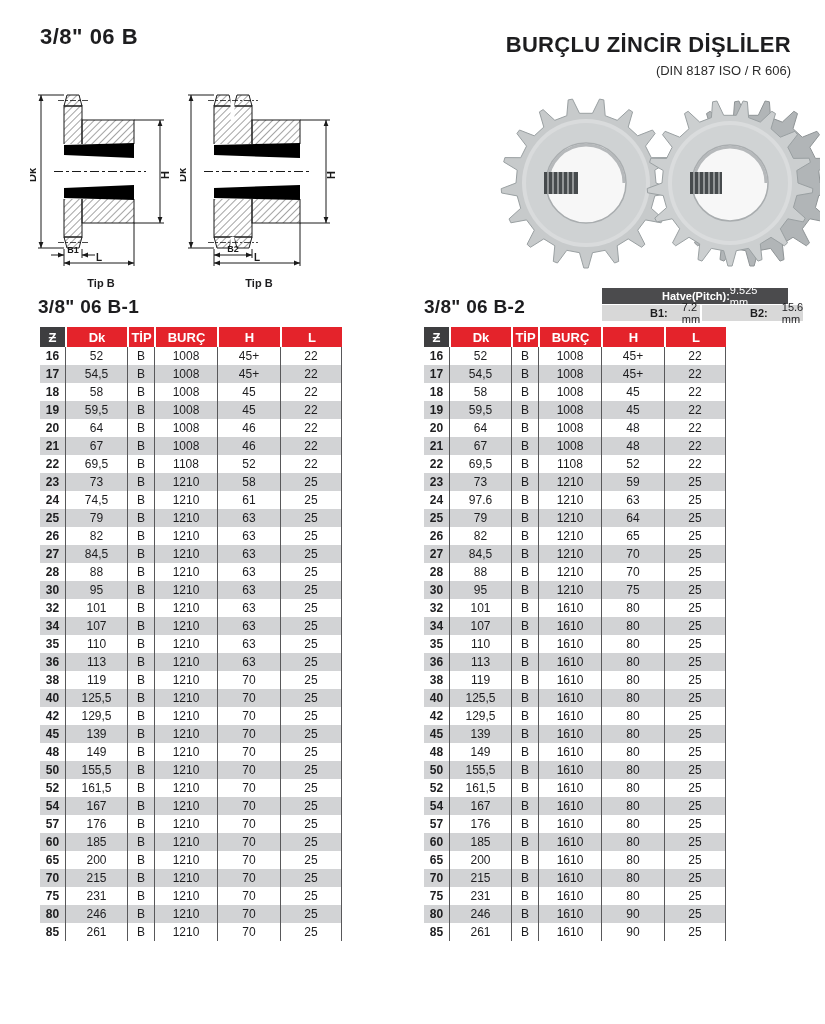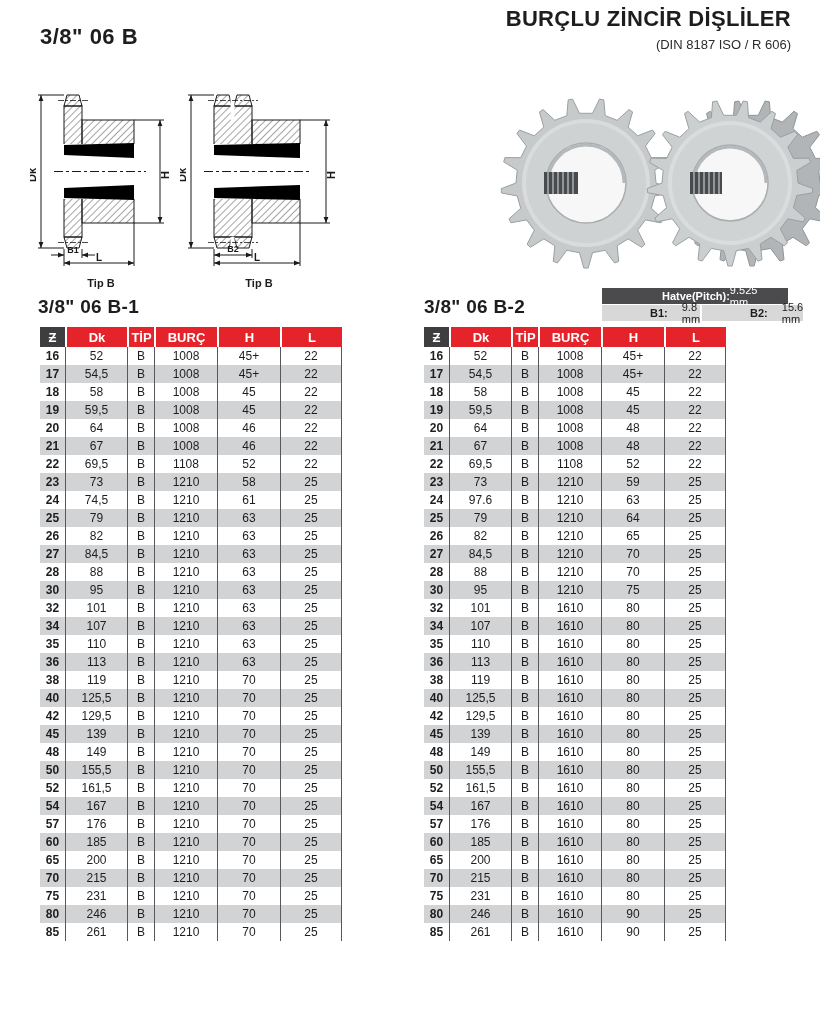--- a/index.html
+++ b/index.html
@@ -1,21 +1,21 @@
 <!DOCTYPE html>
 <html><head>
 <meta charset="utf-8">
 <style>
   html,body{margin:0;padding:0;background:#ffffff;}
   .page{position:relative;width:825px;height:1024px;background:#ffffff;
         font-family:"Liberation Sans",sans-serif;color:#1d1d1f;overflow:hidden;}
 
   
   .hdr-left{position:absolute;left:40px;top:24px;font-size:22px;font-weight:bold;letter-spacing:.5px;}
-  .hdr-right{position:absolute;right:34px;top:6px;text-align:right;margin-left:12px;}
+  .hdr-right{position:absolute;right:34px;top:32px;text-align:right;margin-left:12px;}
   .hdr-right .t{font-size:22px;font-weight:bold;letter-spacing:.3px;}
   .hdr-right .s{font-size:13px;margin-top:5px;color:#2b2b2b;text-align:right;}
 
   
   .drawings{position:absolute;left:30px;top:92px;display:flex;gap:8px;}
   .drawing{text-align:center;}
   .drawing .cap{font-size:11px;font-weight:bold;margin-top:5px;}
   .drawing svg text{font-family:"Liberation Sans",sans-serif;}
 
   
@@ -223,21 +223,21 @@
   </div>
 
   <div class="spec-box">
     <div class="spec-dark">
       <span class="b">Hatve(Pitch):</span>
       <span>9.525 mm</span>
     </div>
     <div class="spec-light">
       <div class="cell">
         <span class="b">B1:</span>
-        <span>9.8 mm</span>
+        <span>7.2 mm</span>
       </div>
       <div class="cell">
         <span class="b">B2:</span>
         <span>15.6 mm</span>
       </div>
     </div>
   </div>
 
   <div class="table-title" id="title-left">3/8" 06 B-1</div>
   <div class="table-title" id="title-right">3/8" 06 B-2</div>

